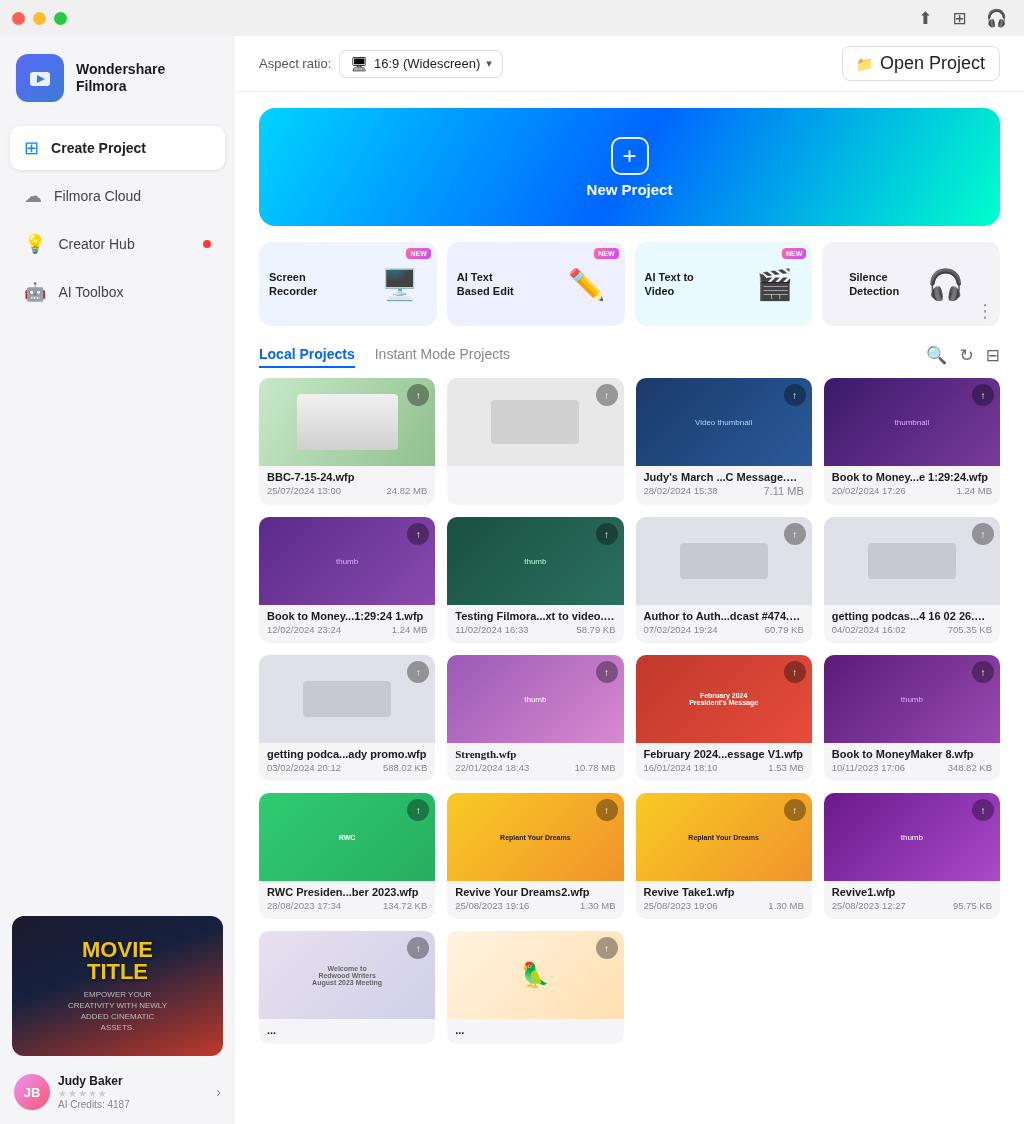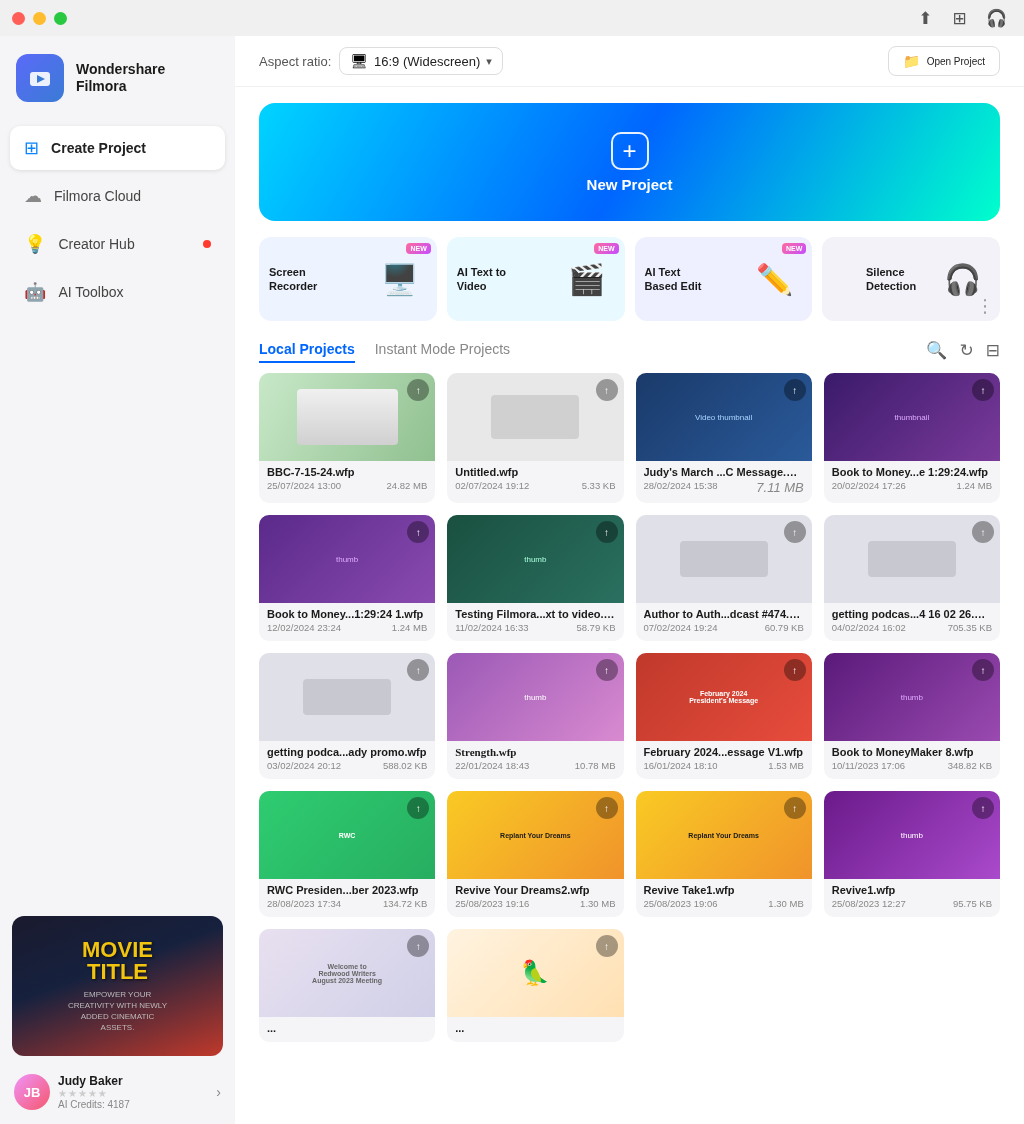--- a/index.html
+++ b/index.html
@@ -82,52 +82,52 @@
     <div style="display:flex;align-items:center;gap:8px;">
       <span style="font-size:13px;color:#555;">Aspect ratio:</span>
       <div style="display:flex;align-items:center;gap:6px;border:1px solid #ddd;border-radius:8px;padding:5px 10px;cursor:pointer;background:white;">
         <span style="font-size:14px;">🖥</span>
         <span style="font-size:13px;color:#222;">16:9 (Widescreen)</span>
         <span style="font-size:11px;color:#555;">▾</span>
       </div>
     </div>
     <div style="display:flex;align-items:center;gap:6px;border:1px solid #ddd;border-radius:8px;padding:6px 14px;cursor:pointer;background:white;">
       <span style="font-size:14px;">📁</span>
-      <span style="font-size:10px;color:#222;">Open Project</span>
+      <span style="font-size:18px;color:#222;">Open Project</span>
     </div>
   </div>
 
   <div style="flex:1;overflow-y:scroll;overflow-x:hidden;">
 
     <div style="margin:16px 24px;background:linear-gradient(120deg,#00d4ff,#0066ff 50%,#00ffcc);border-radius:16px;height:118px;display:flex;align-items:center;justify-content:center;flex-direction:column;cursor:pointer;">
       <div style="width:38px;height:38px;border:2.5px solid rgba(255,255,255,0.9);border-radius:10px;display:flex;align-items:center;justify-content:center;color:white;font-size:24px;margin-bottom:6px;">+</div>
       <span style="font-size:15px;font-weight:700;color:white;">New Project</span>
     </div>
 
     <div style="display:flex;gap:10px;padding:0 24px 16px 24px;">
 
       <div style="flex:1;background:#eef4ff;border-radius:12px;padding:10px 10px;position:relative;min-height:84px;display:flex;align-items:center;justify-content:space-between;cursor:pointer;overflow:hidden;">
         <span style="font-size:11px;font-weight:700;color:#1a1a1a;max-width:70px;line-height:1.3;z-index:1;">Screen Recorder</span>
         <div style="width:54px;height:54px;display:flex;align-items:center;justify-content:center;font-size:30px;">🖥️</div>
         <div style="position:absolute;top:6px;right:6px;background:linear-gradient(135deg,#ff6b9d,#c44dff);color:white;font-size:7px;font-weight:800;padding:2px 4px;border-radius:4px;">NEW</div>
       </div>
 
+      <div style="flex:1;background:#eef0ff;border-radius:12px;padding:10px 10px;position:relative;min-height:84px;display:flex;align-items:center;justify-content:space-between;cursor:pointer;overflow:hidden;">
+        <span style="font-size:11px;font-weight:700;color:#1a1a1a;max-width:70px;line-height:1.3;z-index:1;">AI Text Based Edit</span>
+        <div style="width:54px;height:54px;display:flex;align-items:center;justify-content:center;font-size:30px;">✏️</div>
+        <div style="position:absolute;top:6px;right:6px;background:linear-gradient(135deg,#ff6b9d,#c44dff);color:white;font-size:7px;font-weight:800;padding:2px 4px;border-radius:4px;">NEW</div>
+      </div>
+
       <div style="flex:1;background:#e8f9ff;border-radius:12px;padding:10px 10px;position:relative;min-height:84px;display:flex;align-items:center;justify-content:space-between;cursor:pointer;overflow:hidden;">
         <span style="font-size:11px;font-weight:700;color:#1a1a1a;max-width:70px;line-height:1.3;z-index:1;">AI Text to Video</span>
         <div style="width:54px;height:54px;display:flex;align-items:center;justify-content:center;font-size:30px;">🎬</div>
         <div style="position:absolute;top:6px;right:6px;background:linear-gradient(135deg,#ff6b9d,#c44dff);color:white;font-size:7px;font-weight:800;padding:2px 4px;border-radius:4px;">NEW</div>
       </div>
 
-      <div style="flex:1;background:#eef0ff;border-radius:12px;padding:10px 10px;position:relative;min-height:84px;display:flex;align-items:center;justify-content:space-between;cursor:pointer;overflow:hidden;">
-        <span style="font-size:11px;font-weight:700;color:#1a1a1a;max-width:70px;line-height:1.3;z-index:1;">AI Text Based Edit</span>
-        <div style="width:54px;height:54px;display:flex;align-items:center;justify-content:center;font-size:30px;">✏️</div>
-        <div style="position:absolute;top:6px;right:6px;background:linear-gradient(135deg,#ff6b9d,#c44dff);color:white;font-size:7px;font-weight:800;padding:2px 4px;border-radius:4px;">NEW</div>
-      </div>
-
-      <div style="flex:1;background:#f2f2f8;border-radius:12px;padding:10px 10px;position:relative;min-height:84px;display:flex;align-items:center;justify-content:flex-end;cursor:pointer;overflow:hidden;">
+      <div style="flex:1;background:#f2f2f8;border-radius:12px;padding:10px 10px;position:relative;min-height:84px;display:flex;align-items:center;justify-content:center;cursor:pointer;overflow:hidden;">
         <span style="font-size:11px;font-weight:700;color:#1a1a1a;max-width:70px;line-height:1.3;z-index:1;">Silence Detection</span>
         <div style="width:54px;height:54px;display:flex;align-items:center;justify-content:center;font-size:30px;">🎧</div>
         <div style="position:absolute;bottom:4px;right:6px;color:#999;font-size:18px;cursor:pointer;">⋮</div>
       </div>
     </div>
 
     <div style="display:flex;align-items:center;justify-content:space-between;padding:0 24px 10px 24px;">
       <div style="display:flex;gap:0;">
         <div style="font-size:14px;font-weight:600;color:#0066ff;border-bottom:2px solid #0066ff;padding:4px 0;margin-right:20px;cursor:pointer;">
           <span>Local Projects</span>
@@ -159,39 +159,32 @@
             <span style="font-size:9.5px;color:#888;">24.82 MB</span>
           </div>
         </div>
       </div>
 
       <div style="background:#f5f5f7;border-radius:10px;overflow:hidden;cursor:pointer;">
         <div style="height:88px;background:#e8e8e8;position:relative;display:flex;align-items:center;justify-content:center;">
           <div style="width:50%;height:50%;background:#d0d0d0;border-radius:4px;"></div>
           <div style="position:absolute;top:6px;right:6px;width:22px;height:22px;background:rgba(0,0,0,0.35);border-radius:50%;display:flex;align-items:center;justify-content:center;color:white;font-size:10px;">↑</div>
         </div>
-        <div style="padding:5px 8px 8px 8px;">
-          <div style="font-size:11px;font-weight:600;color:#1a1a1a;white-space:nowrap;overflow:hidden;text-overflow:ellipsis;">Untitled.wfp</div>
-          <div style="display:flex;justify-content:space-between;margin-top:2px;">
-            <span style="font-size:9.5px;color:#888;">02/07/2024 19:12</span>
-            <span style="font-size:9.5px;color:#888;">5.33 KB</span>
-          </div>
-        </div>
       </div>
 
       <div style="background:#f5f5f7;border-radius:10px;overflow:hidden;cursor:pointer;">
         <div style="height:88px;background:linear-gradient(135deg,#1a3a6a,#2a5a9a);position:relative;display:flex;align-items:center;justify-content:center;">
           <div style="color:#aad4ff;font-size:8px;text-align:center;padding:4px;">Video thumbnail</div>
           <div style="position:absolute;top:6px;right:6px;width:22px;height:22px;background:rgba(0,0,0,0.35);border-radius:50%;display:flex;align-items:center;justify-content:center;color:white;font-size:10px;">↑</div>
         </div>
         <div style="padding:5px 8px 8px 8px;">
           <div style="font-size:11px;font-weight:600;color:#1a1a1a;white-space:nowrap;overflow:hidden;text-overflow:ellipsis;">Judy's March ...C Message.wfp</div>
           <div style="display:flex;justify-content:space-between;margin-top:2px;">
             <span style="font-size:9.5px;color:#888;">28/02/2024 15:38</span>
-            <span style="font-size:13px;color:#888;font-style:italic;">7.11 MB</span>
+            <span style="font-size:11px;color:#888;">7.11 MB</span>
           </div>
         </div>
       </div>
 
       <div style="background:#f5f5f7;border-radius:10px;overflow:hidden;cursor:pointer;">
         <div style="height:88px;background:linear-gradient(135deg,#3a1a6a,#7a3a9a);position:relative;display:flex;align-items:center;justify-content:center;">
           <div style="color:#ddaaff;font-size:8px;text-align:center;padding:4px;">thumbnail</div>
           <div style="position:absolute;top:6px;right:6px;width:22px;height:22px;background:rgba(0,0,0,0.35);border-radius:50%;display:flex;align-items:center;justify-content:center;color:white;font-size:10px;">↑</div>
         </div>
         <div style="padding:5px 8px 8px 8px;">

